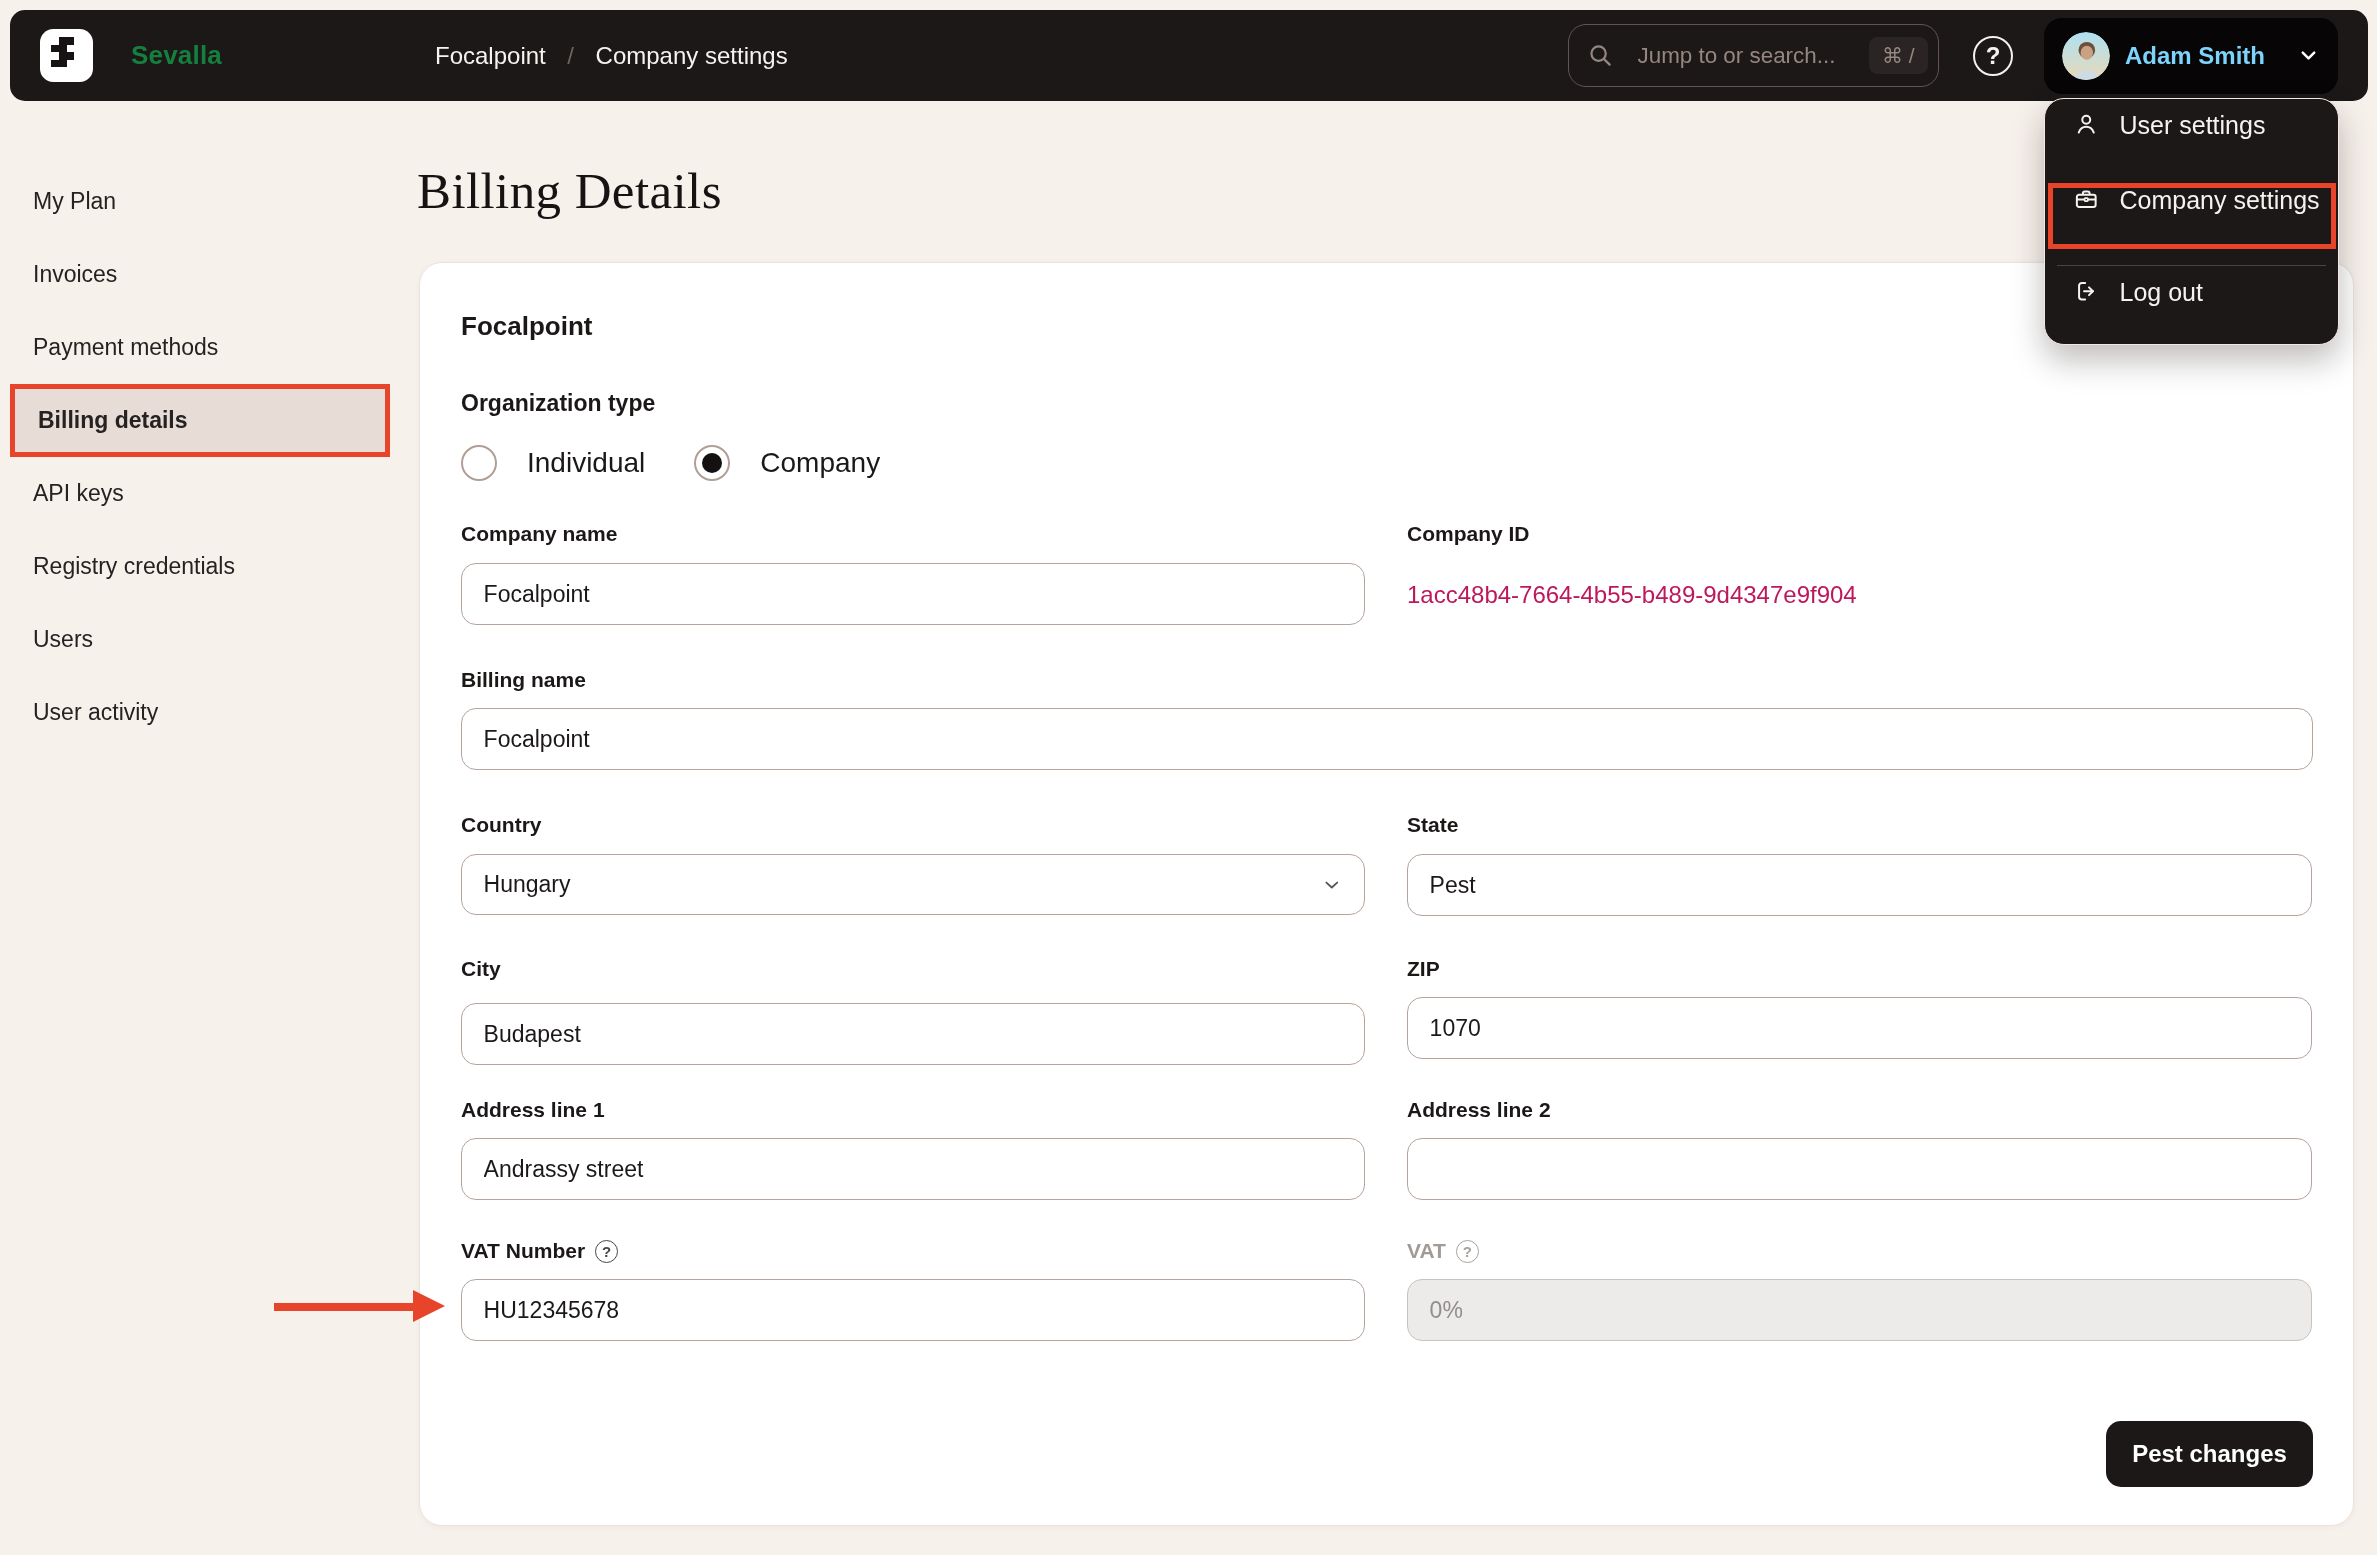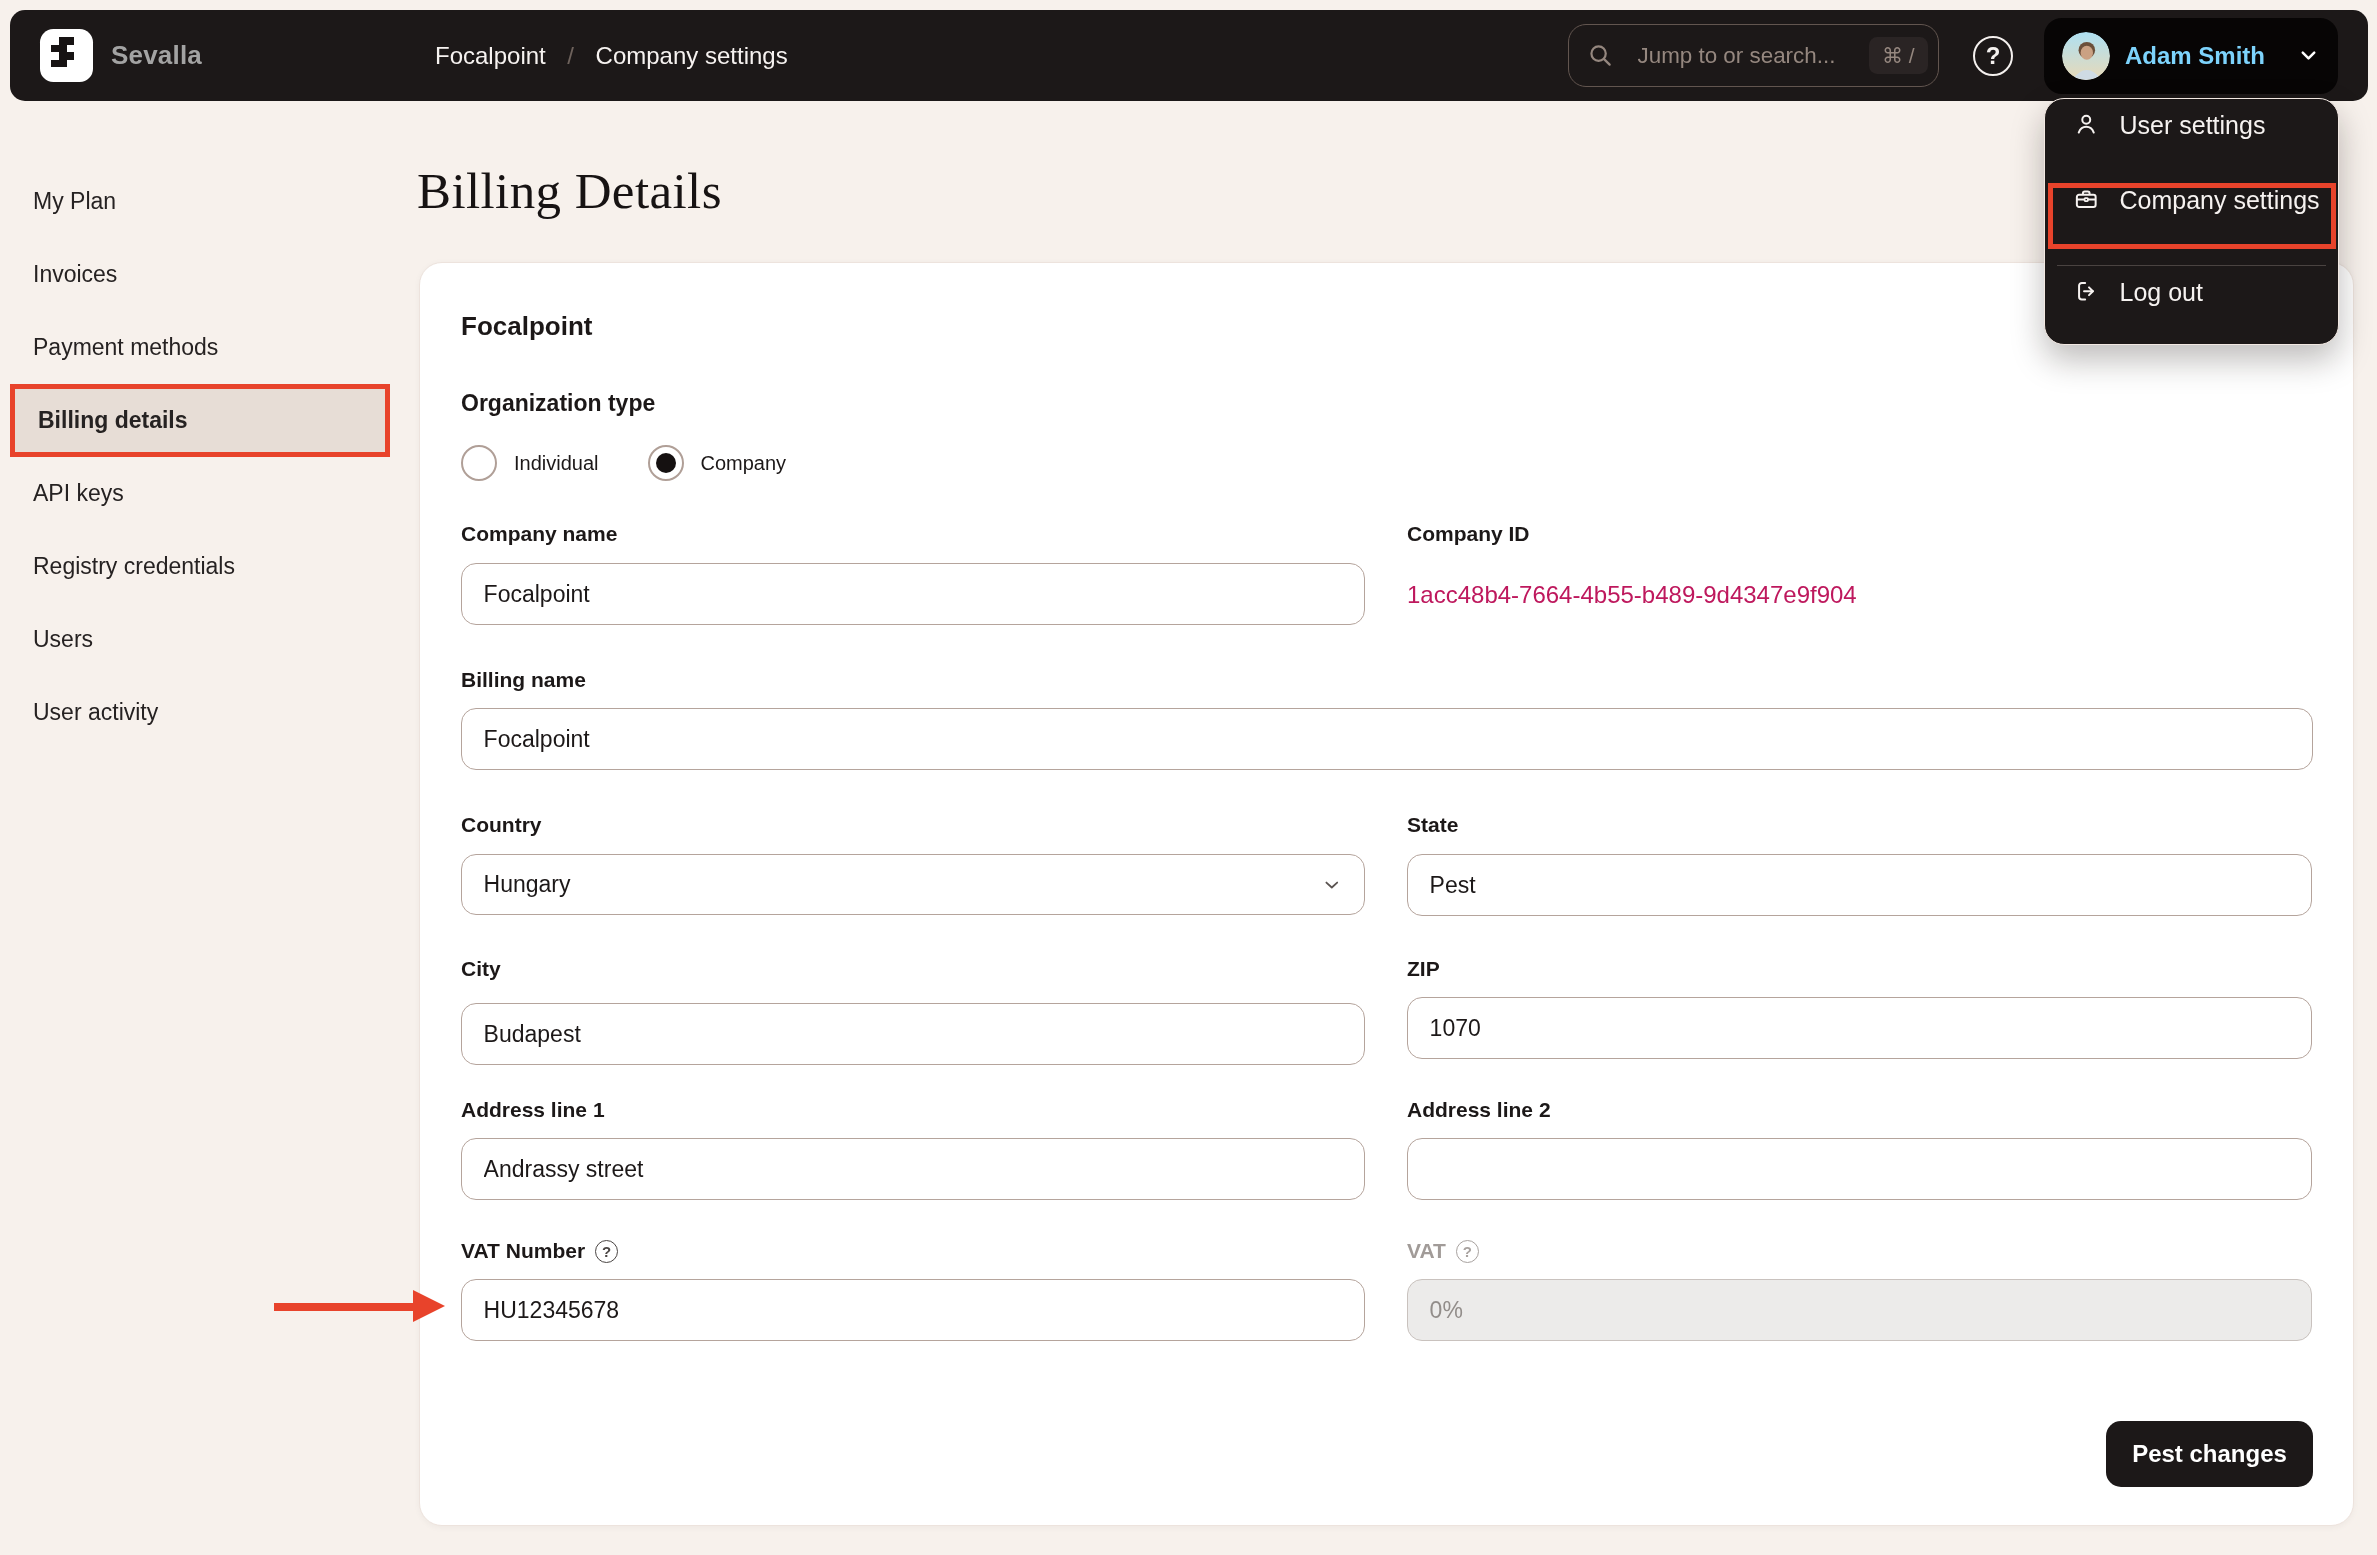--- a/index.html
+++ b/index.html
@@ -16,21 +16,21 @@
   .topbar {
     position: absolute; left: 10px; top: 10px; width: 2358px; height: 91px;
     background: #1C1818; border-radius: 15px;
     display: flex; align-items: center;
   }
   .brand { display: flex; align-items: center; gap: 18px; margin-left: 30px; }
   .logo-box {
     width: 53px; height: 53px; background: #ffffff; border-radius: 13.3px;
     display: flex; align-items: center; justify-content: center;
   }
-  .brand-name { color: #a3a3a3; font-size: 26px; font-weight: 700; letter-spacing: 0.2px; }
+  .brand-name { color: #15803d; font-size: 26px; font-weight: 700; letter-spacing: 0.2px; margin-left: 20px; }
   .breadcrumb {
     position: absolute; left: 425px; top: 0; height: 91px;
     display: flex; align-items: center; gap: 21.6px; font-size: 24px;
   }
   .breadcrumb .crumb { color: #F6F2F0; font-weight: 500; }
   .breadcrumb .sep { color: #6E625C; font-weight: 400; }
 
   .searchbox {
     position: absolute; left: 1558px; top: 14px; width: 371px; height: 63px;
     border: 1.7px solid #62554F; border-radius: 18px;
@@ -108,21 +108,21 @@
   .card-title { position: absolute; left: 41px; top: 48px; font-size: 26px; font-weight: 700; }
 
   .org-label { position: absolute; left: 41px; top: 127px; font-size: 23px; font-weight: 700; }
   .radio-row { position: absolute; left: 41px; top: 181px; height: 38px; display: flex; align-items: center; }
   .radio-outer {
     width: 36px; height: 36px; border: 2.5px solid #B09F97; border-radius: 50%;
     background: #fff; display: flex; align-items: center; justify-content: center;
   }
   .radio-outer .dot { width: 20px; height: 20px; border-radius: 50%; background: #151111; display: none; }
   .radio-outer.checked .dot { display: block; }
-  .radio-label { font-size: 20px; margin-left: 17px; }
+  .radio-label { font-size: 28px; margin-left: 30px; }
   .radio-gap { width: 49px; }
 
   .f-label { position: absolute; font-size: 21px; font-weight: 600; color: #1C1818; display: flex; align-items: center; gap: 10px; }
   .f-label.muted { color: #A19B98; }
   .q-icon {
     width: 23px; height: 23px; border: 1.7px solid #4A4543; border-radius: 50%;
     font-size: 15px; font-weight: 700; color: #4A4543;
     display: inline-flex; align-items: center; justify-content: center;
   }
   .q-icon.muted { border-color: #A8A29F; color: #A8A29F; }

